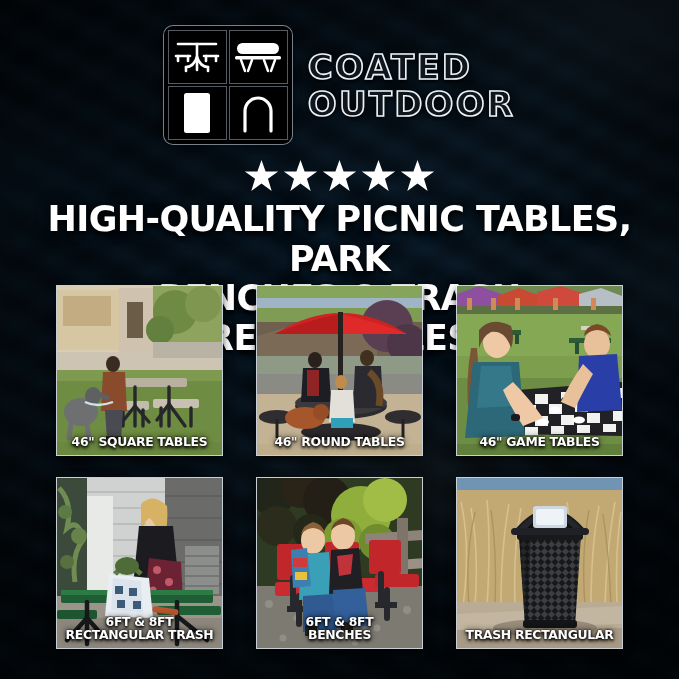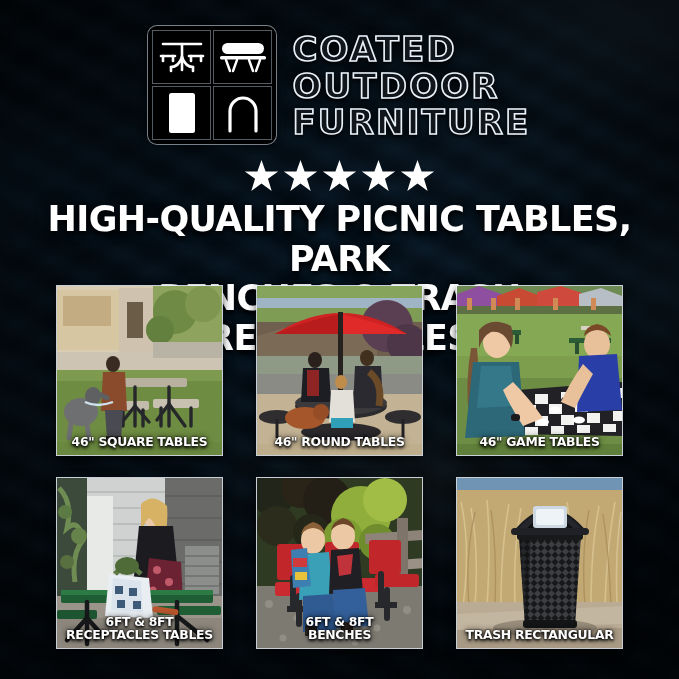--- a/index.html
+++ b/index.html
@@ -257,21 +257,20 @@
         <div class="logo-cell">
           <svg width="44" height="44" viewBox="0 0 44 44">
             <path d="M9 40 V20 A13 13 0 0 1 35 20 V40" fill="none" stroke="#ffffff" stroke-width="3.2" stroke-linecap="round"></path>
           </svg>
         </div>
       </div>
 
       <div class="logo-words">
         <div class="logo-word">COATED</div>
         <div class="logo-word">OUTDOOR</div>
-        <div class="logo-word">FURNITURE</div>
       </div>
     </div>
 
     <div class="stars">
       <div class="star"></div>
       <div class="star"></div>
       <div class="star"></div>
       <div class="star"></div>
       <div class="star"></div>
     </div>
@@ -531,21 +530,21 @@
               <rect x="60" y="122" width="8" height="8"></rect>
                 <rect x="76" y="123" width="8" height="8"></rect>
             </g>
             <path d="M58 96 Q70 82 84 96" stroke="#5c7a44" stroke-width="5" fill="none"></path>
             <ellipse cx="70" cy="88" rx="12" ry="9" fill="#4e6b38"></ellipse>
             <rect x="96" y="128" width="26" height="6" rx="2.5" fill="#b8562e" transform="rotate(8 96 128)"></rect>
           </svg>
         </div>
         <div class="tile-caption">
           <span class="cl">6FT &amp; 8FT</span>
-          <span class="cl">RECEPTACLES TABLES</span>
+          <span class="cl">RECTANGULAR TRASH</span>
         </div>
       </div>
 
       <div class="tile">
         <div class="tile-photo">
           <svg width="165" height="170" viewBox="0 0 165 170" preserveAspectRatio="none">
             <rect width="165" height="170" fill="#6e6a60"></rect>
             <rect x="0" y="0" width="165" height="112" fill="#2e3a22"></rect>
 
             <circle cx="16" cy="16" r="22" fill="#22261a"></circle>

